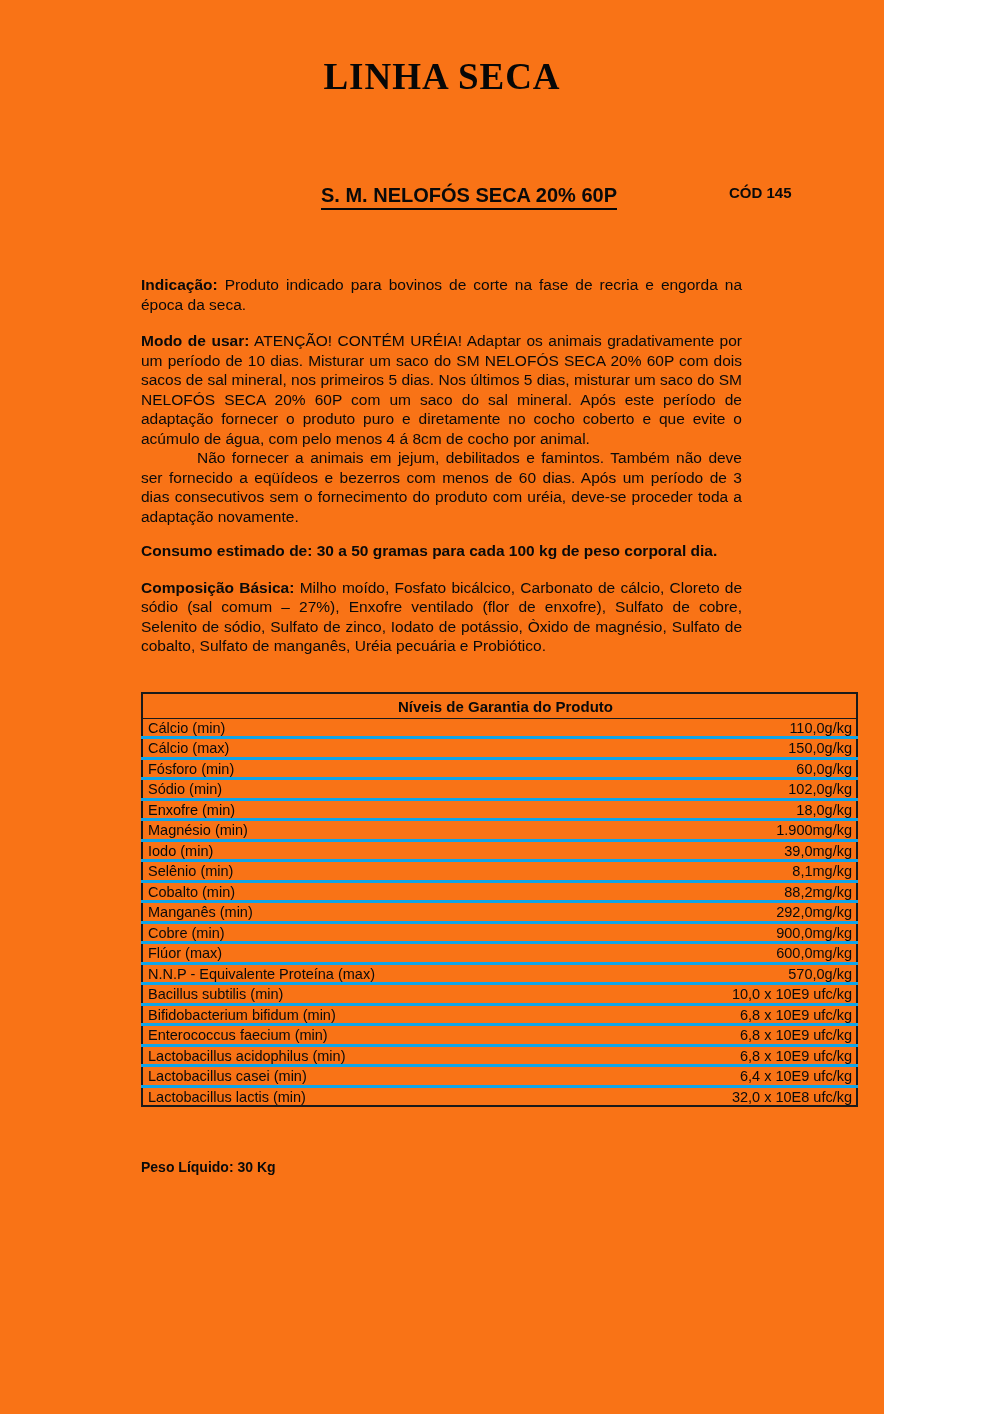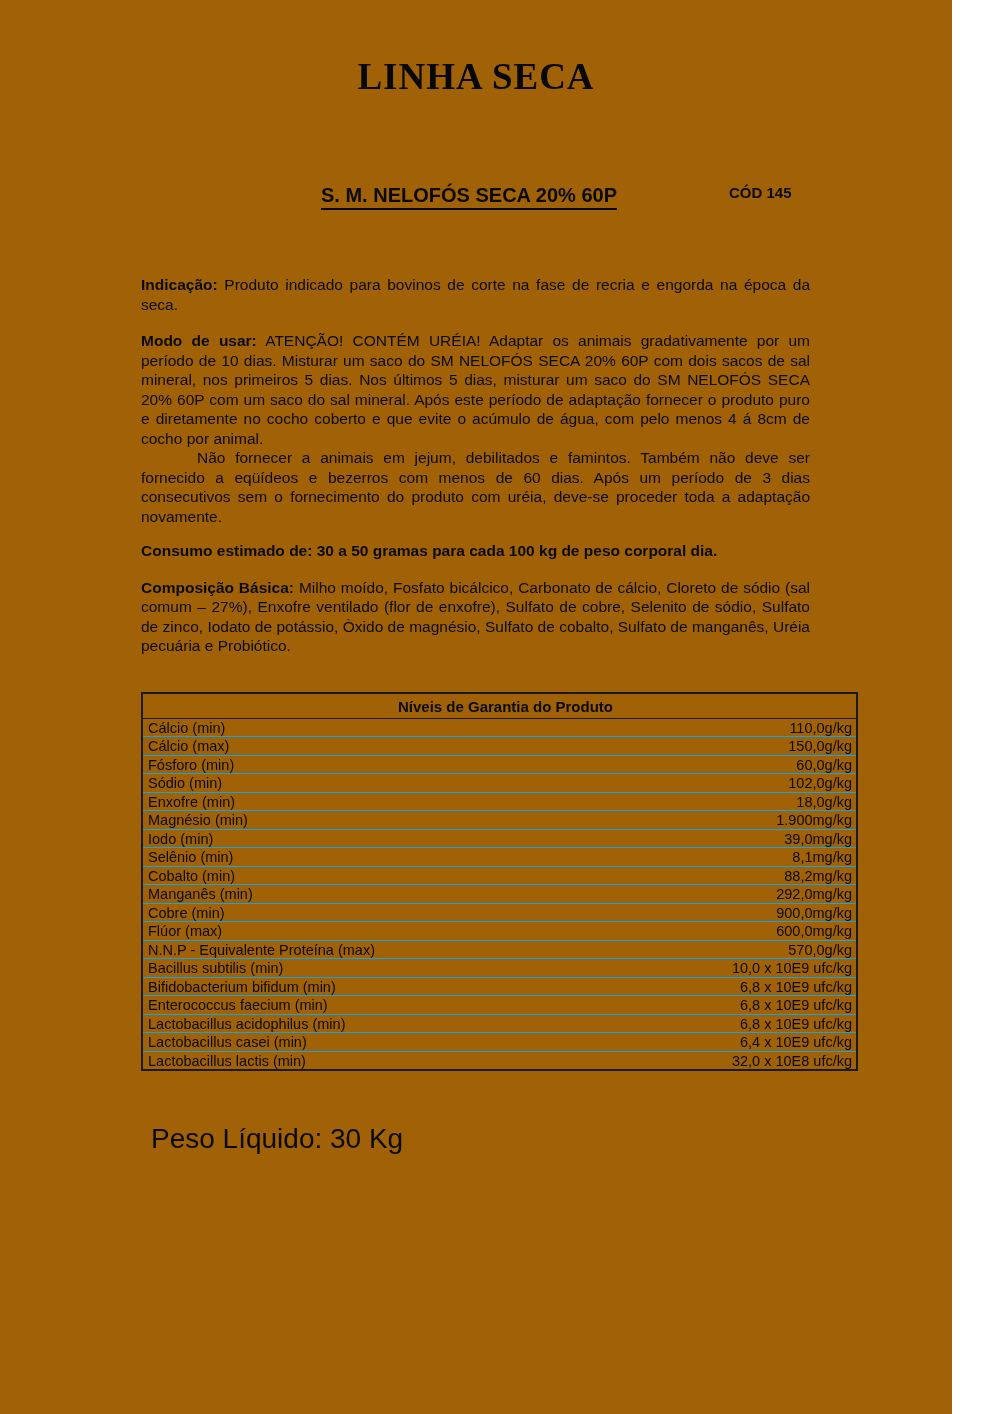--- a/index.html
+++ b/index.html
@@ -9,23 +9,23 @@
   }
   body {
     width: 1000px;
     height: 1414px;
     position: relative;
     font-family: "Liberation Sans", sans-serif;
     color: #0a0a0a;
     overflow: hidden;
   }
   .page {
-    width: 952px;
+    width: 884px;
     height: 1414px;
-    background: #a16207;
+    background: #f97316;
   }
   .doc-title {
     margin: 0;
     padding-top: 56px;
     text-align: center;
     font-family: "Liberation Serif", serif;
     font-weight: bold;
     font-size: 37px;
     line-height: 1.12;
     letter-spacing: 1px;
@@ -80,31 +80,31 @@
   table.garantia th {
     font-weight: bold;
     text-align: center;
     font-size: 15px;
     padding: 4px 2px 3px 14px;
     border-bottom: 1.5px solid #1a1a1a;
   }
   table.garantia td {
     padding: 1px 4px 0 5px;
     line-height: 16.5px;
-    border-bottom: 1px solid #0ea5e9;
+    border-bottom: 3px solid #0ea5e9;
   }
   table.garantia tr:last-child td { border-bottom: none; }
   td.nutrient-label { text-align: left; }
   td.nutrient-value { text-align: right; white-space: nowrap; }
 
   .peso-liquido {
-    margin: 10px;
+    margin: 0;
     margin-top: 52px;
-    font-size: 28px;
-    font-weight: normal;
+    font-size: 14px;
+    font-weight: bold;
   }
 </style>
 </head>
 <body>
 
 <div class="page">
 
   <h1 class="doc-title">LINHA SECA</h1>
 
   <div class="content">

